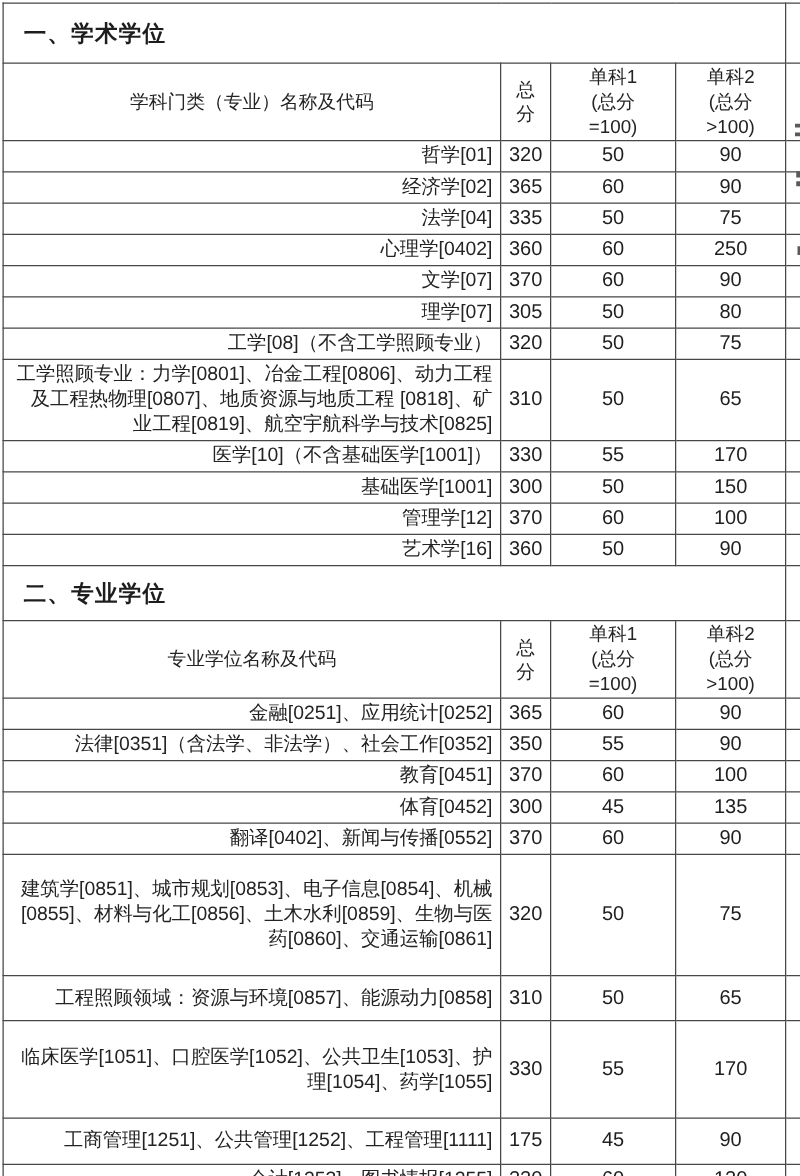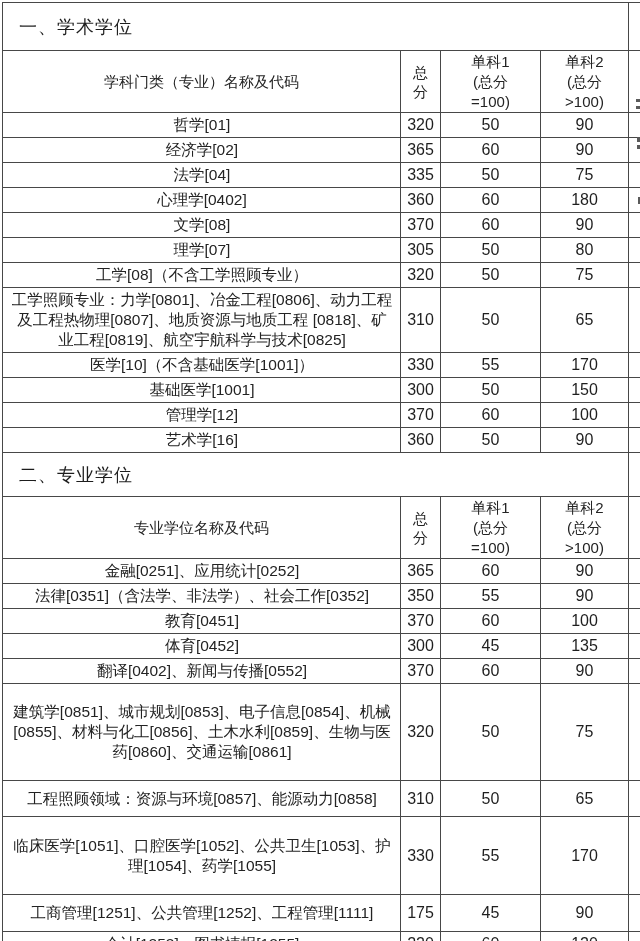--- a/index.html
+++ b/index.html
@@ -26,21 +26,21 @@
   }
   
   col.c-name{width:398px;}
   col.c-total{width:40px;}
   col.c-sub1{width:100px;}
   col.c-sub2{width:88px;}
   col.c-cut{width:30px;}
 
   td.sec-title{
     font-size:18px;
-    font-weight:normal;
+    font-weight:bold;
     color:#1d1d1d;
     text-align:left;
     padding:0 0 0 16px;
     letter-spacing:1px;
   }
   td.colhead{
     text-align:center;
     font-size:15px;
     line-height:20px;
     color:#242424;
@@ -48,21 +48,21 @@
   }
   td.colhead .stack{
     display:block;
     width:1.1em;
     margin:0 auto;
     word-break:break-all;
     line-height:19px;
   }
   .pre{white-space:pre-line;}
   td.name-cell{
-    text-align:center;
+    text-align:right;
     font-size:15.5px;
     line-height:20px;
     padding:2px 6px 2px 7px;
     color:#232323;
   }
   td.num-cell{
     text-align:center;
     font-size:16px;
     color:#1f1f1f;
     padding:0;
@@ -127,25 +127,25 @@
           <td class="name-cell">法学[04]</td>
           <td class="num-cell">335</td>
           <td class="num-cell">50</td>
           <td class="num-cell">75</td>
           <td class="cut-cell"></td>
         </tr>
         <tr style="height: 21px;">
           <td class="name-cell">心理学[0402]</td>
           <td class="num-cell">360</td>
           <td class="num-cell">60</td>
-          <td class="num-cell">180</td>
-          <td class="cut-cell"></td>
-        </tr>
-        <tr style="height: 21px;">
-          <td class="name-cell">文学[08]</td>
+          <td class="num-cell">250</td>
+          <td class="cut-cell"></td>
+        </tr>
+        <tr style="height: 21px;">
+          <td class="name-cell">文学[07]</td>
           <td class="num-cell">370</td>
           <td class="num-cell">60</td>
           <td class="num-cell">90</td>
           <td class="cut-cell"></td>
         </tr>
         <tr style="height: 21px;">
           <td class="name-cell">理学[07]</td>
           <td class="num-cell">305</td>
           <td class="num-cell">50</td>
           <td class="num-cell">80</td>

